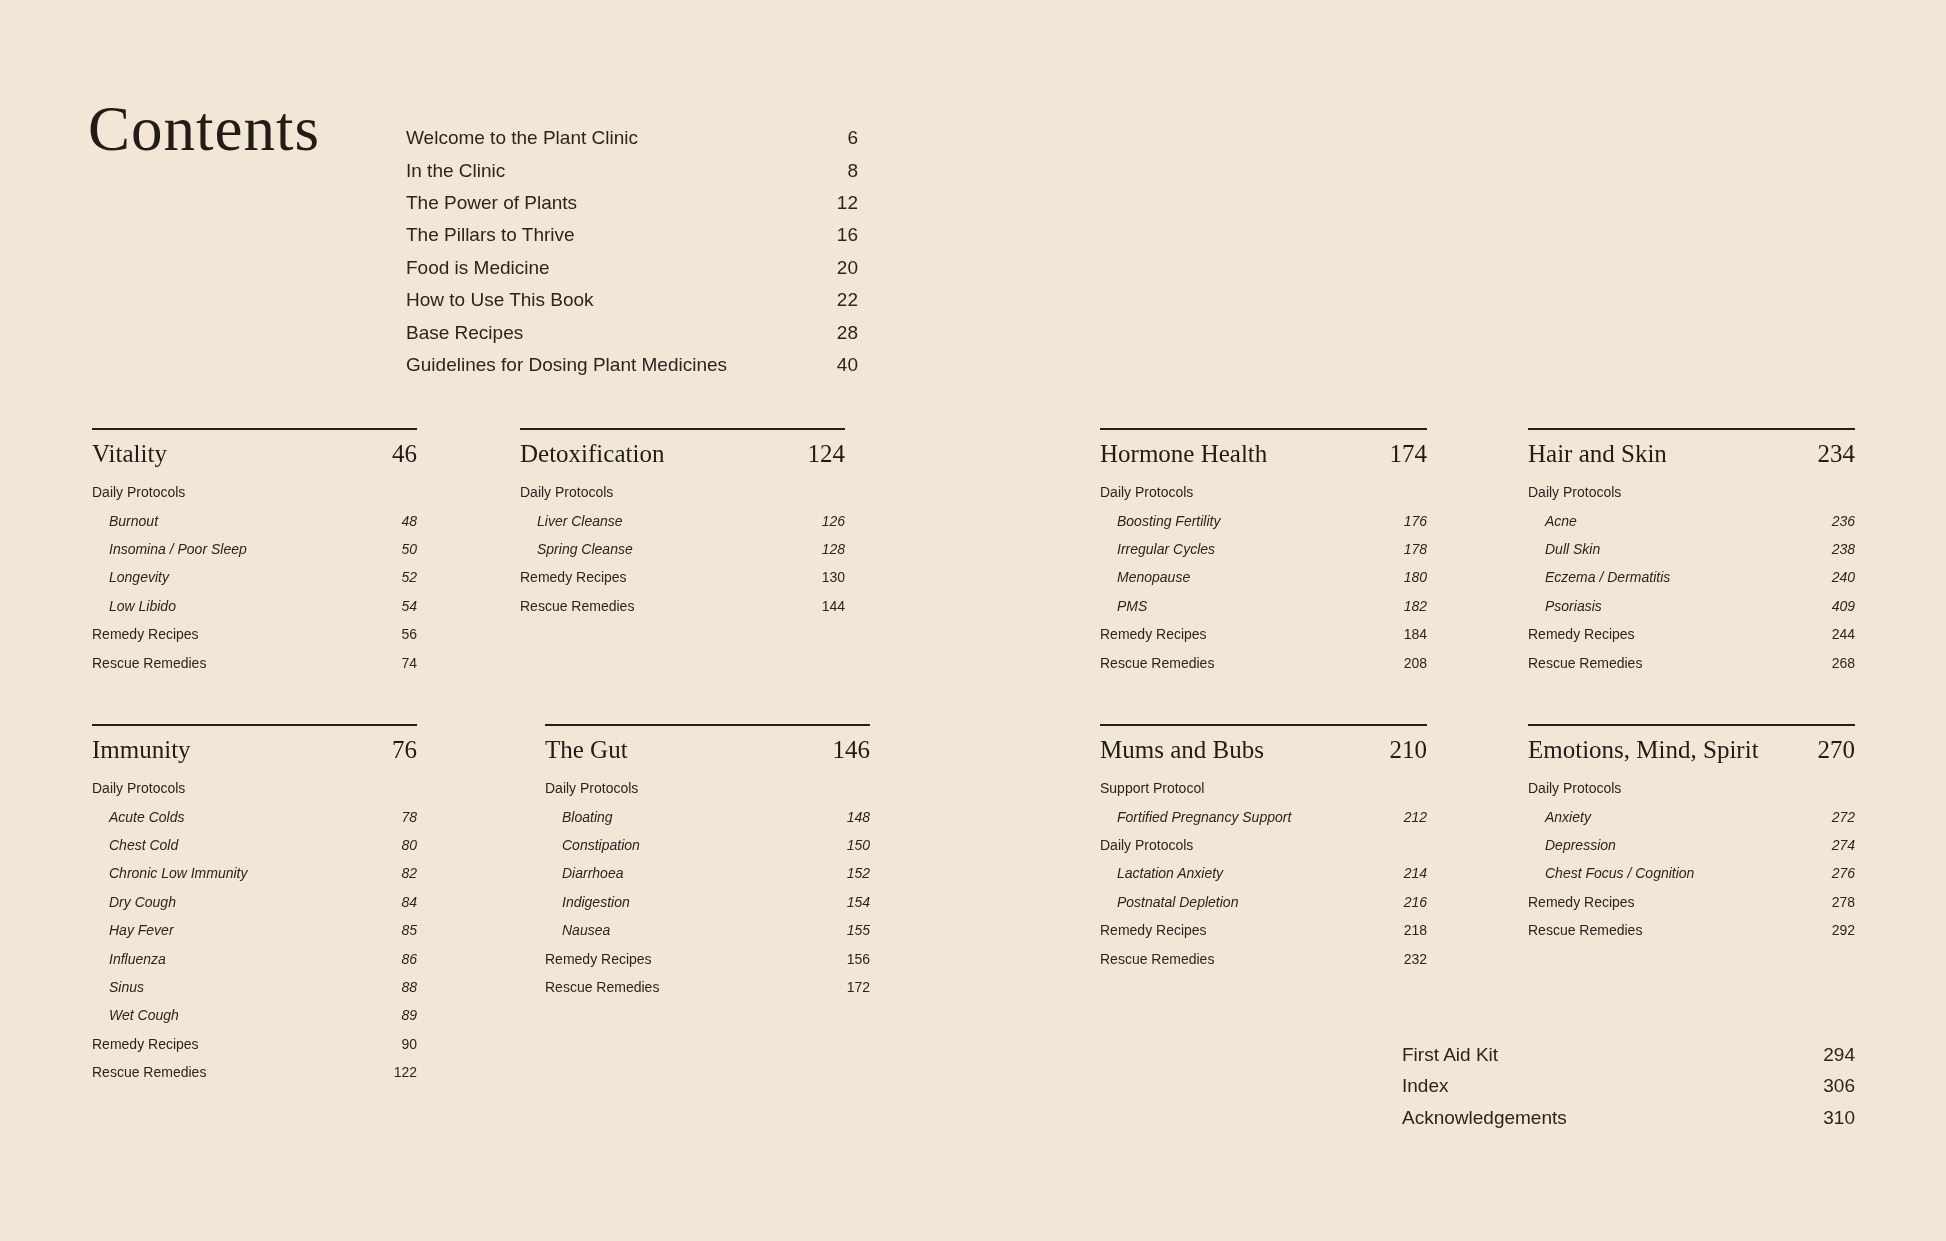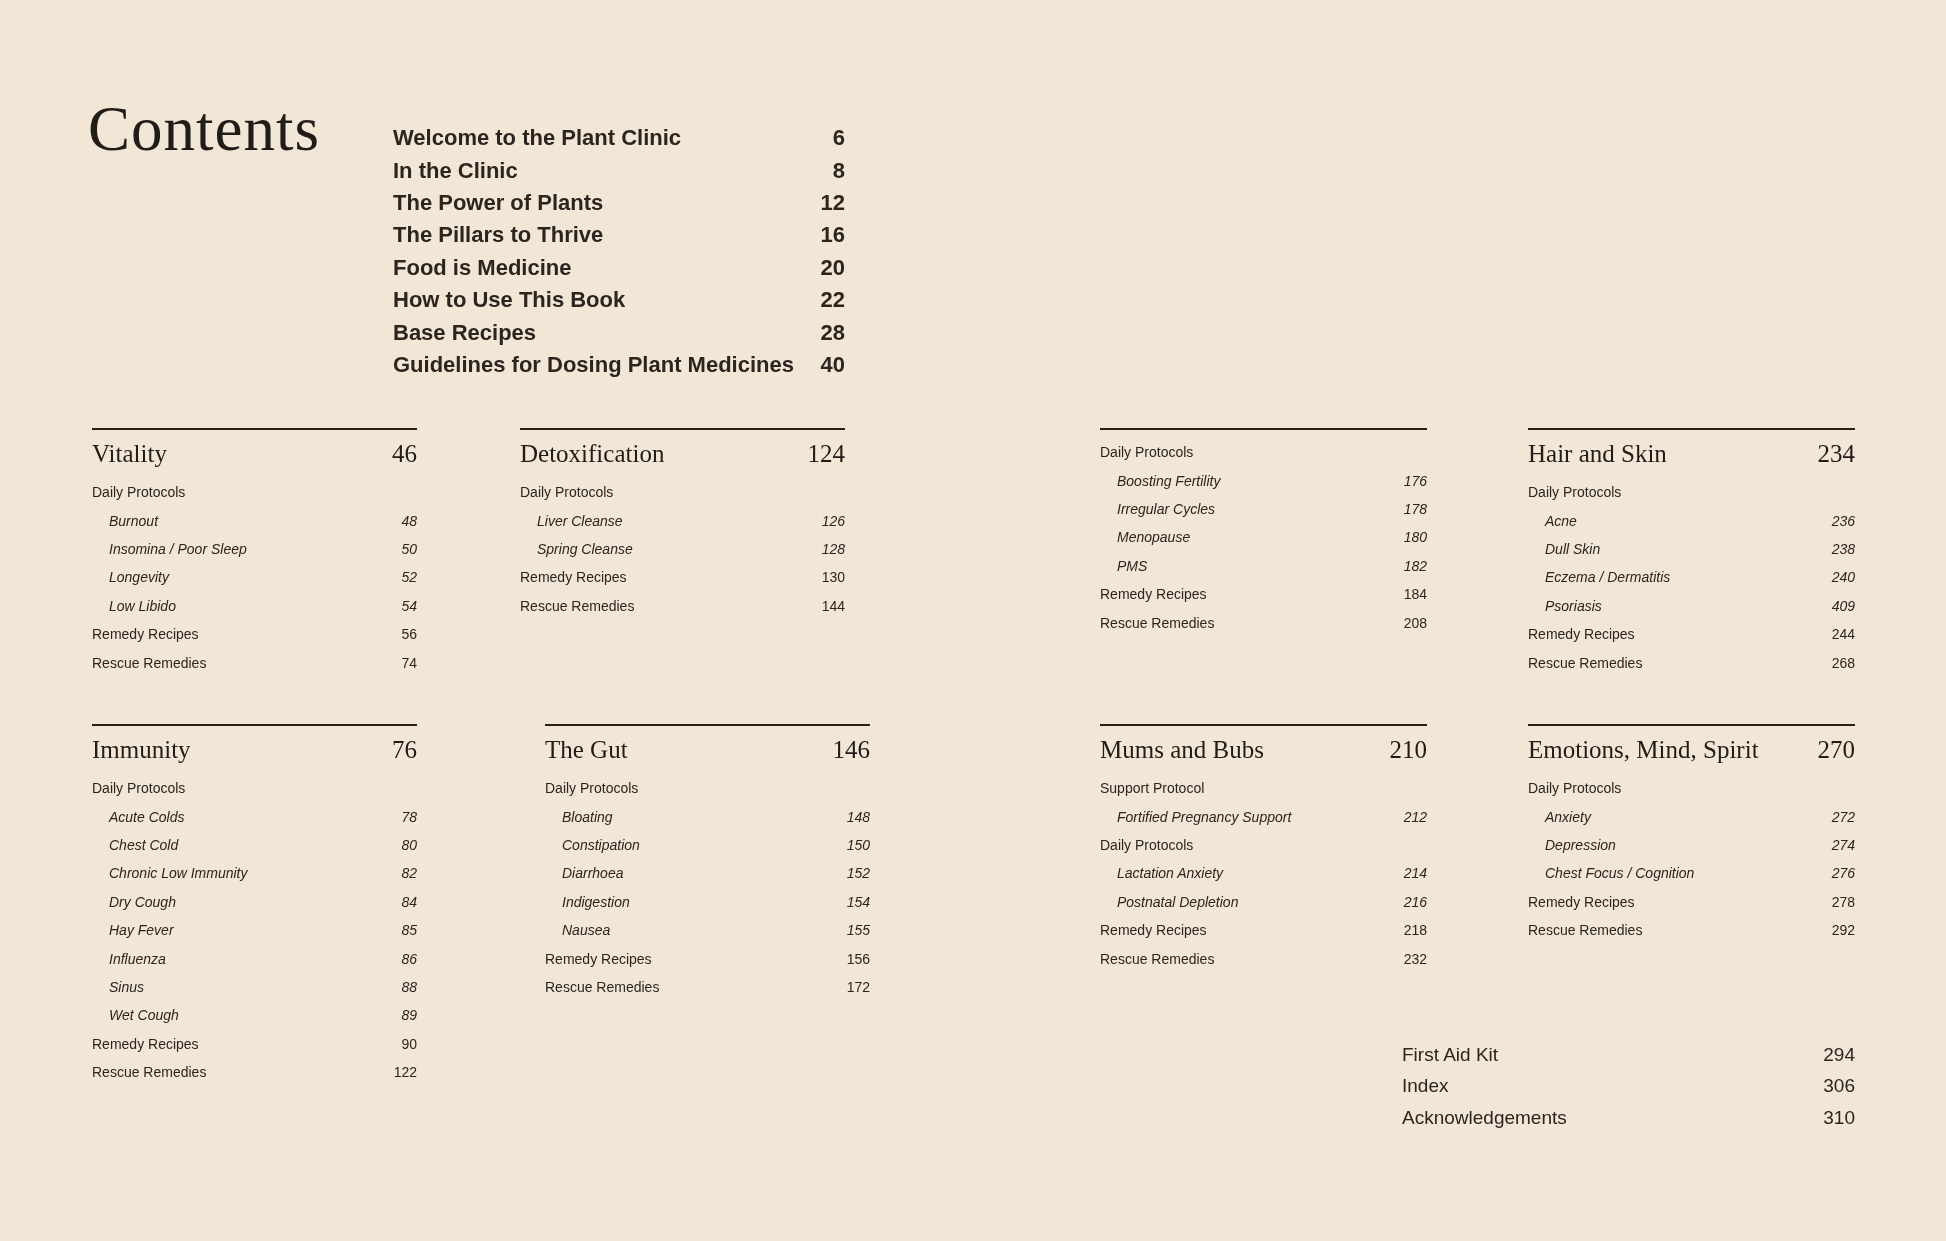--- a/index.html
+++ b/index.html
@@ -35,26 +35,25 @@
     display: flex;
     justify-content: space-between;
     align-items: center;
   }
   .lbl { white-space: nowrap; }
   .pg  { white-space: nowrap; }
 
   
   .intro {
     position: absolute;
-    left: 393px;
+    left: 406px;
     top: 122px;
     width: 452px;
-    font-size: 22px;
+    font-size: 19px;
     color: #2b251e;
-    font-weight: bold;
   }
   .intro .row { height: 32.4px; }
 
   
   .back {
     position: absolute;
     left: 1402px;
     top: 1039px;
     width: 453px;
     font-size: 19px;
@@ -199,20 +198,24 @@
             <span class="lbl">Remedy Recipes</span>
             <span class="pg">130</span>
           </div>
           <div class="row plain">
             <span class="lbl">Rescue Remedies</span>
             <span class="pg">144</span>
           </div>
         </div>
       </section>
       <section class="section sec-2">
+        <div class="sec-header">
+          <span class="lbl">Hormone Health</span>
+          <span class="pg">174</span>
+        </div>
         <div class="sec-entries">
           <div class="row group">
             <span class="lbl">Daily Protocols</span>
             <span class="pg"></span>
           </div>
           <div class="row sub">
             <span class="lbl">Boosting Fertility</span>
             <span class="pg">176</span>
           </div>
           <div class="row sub">

